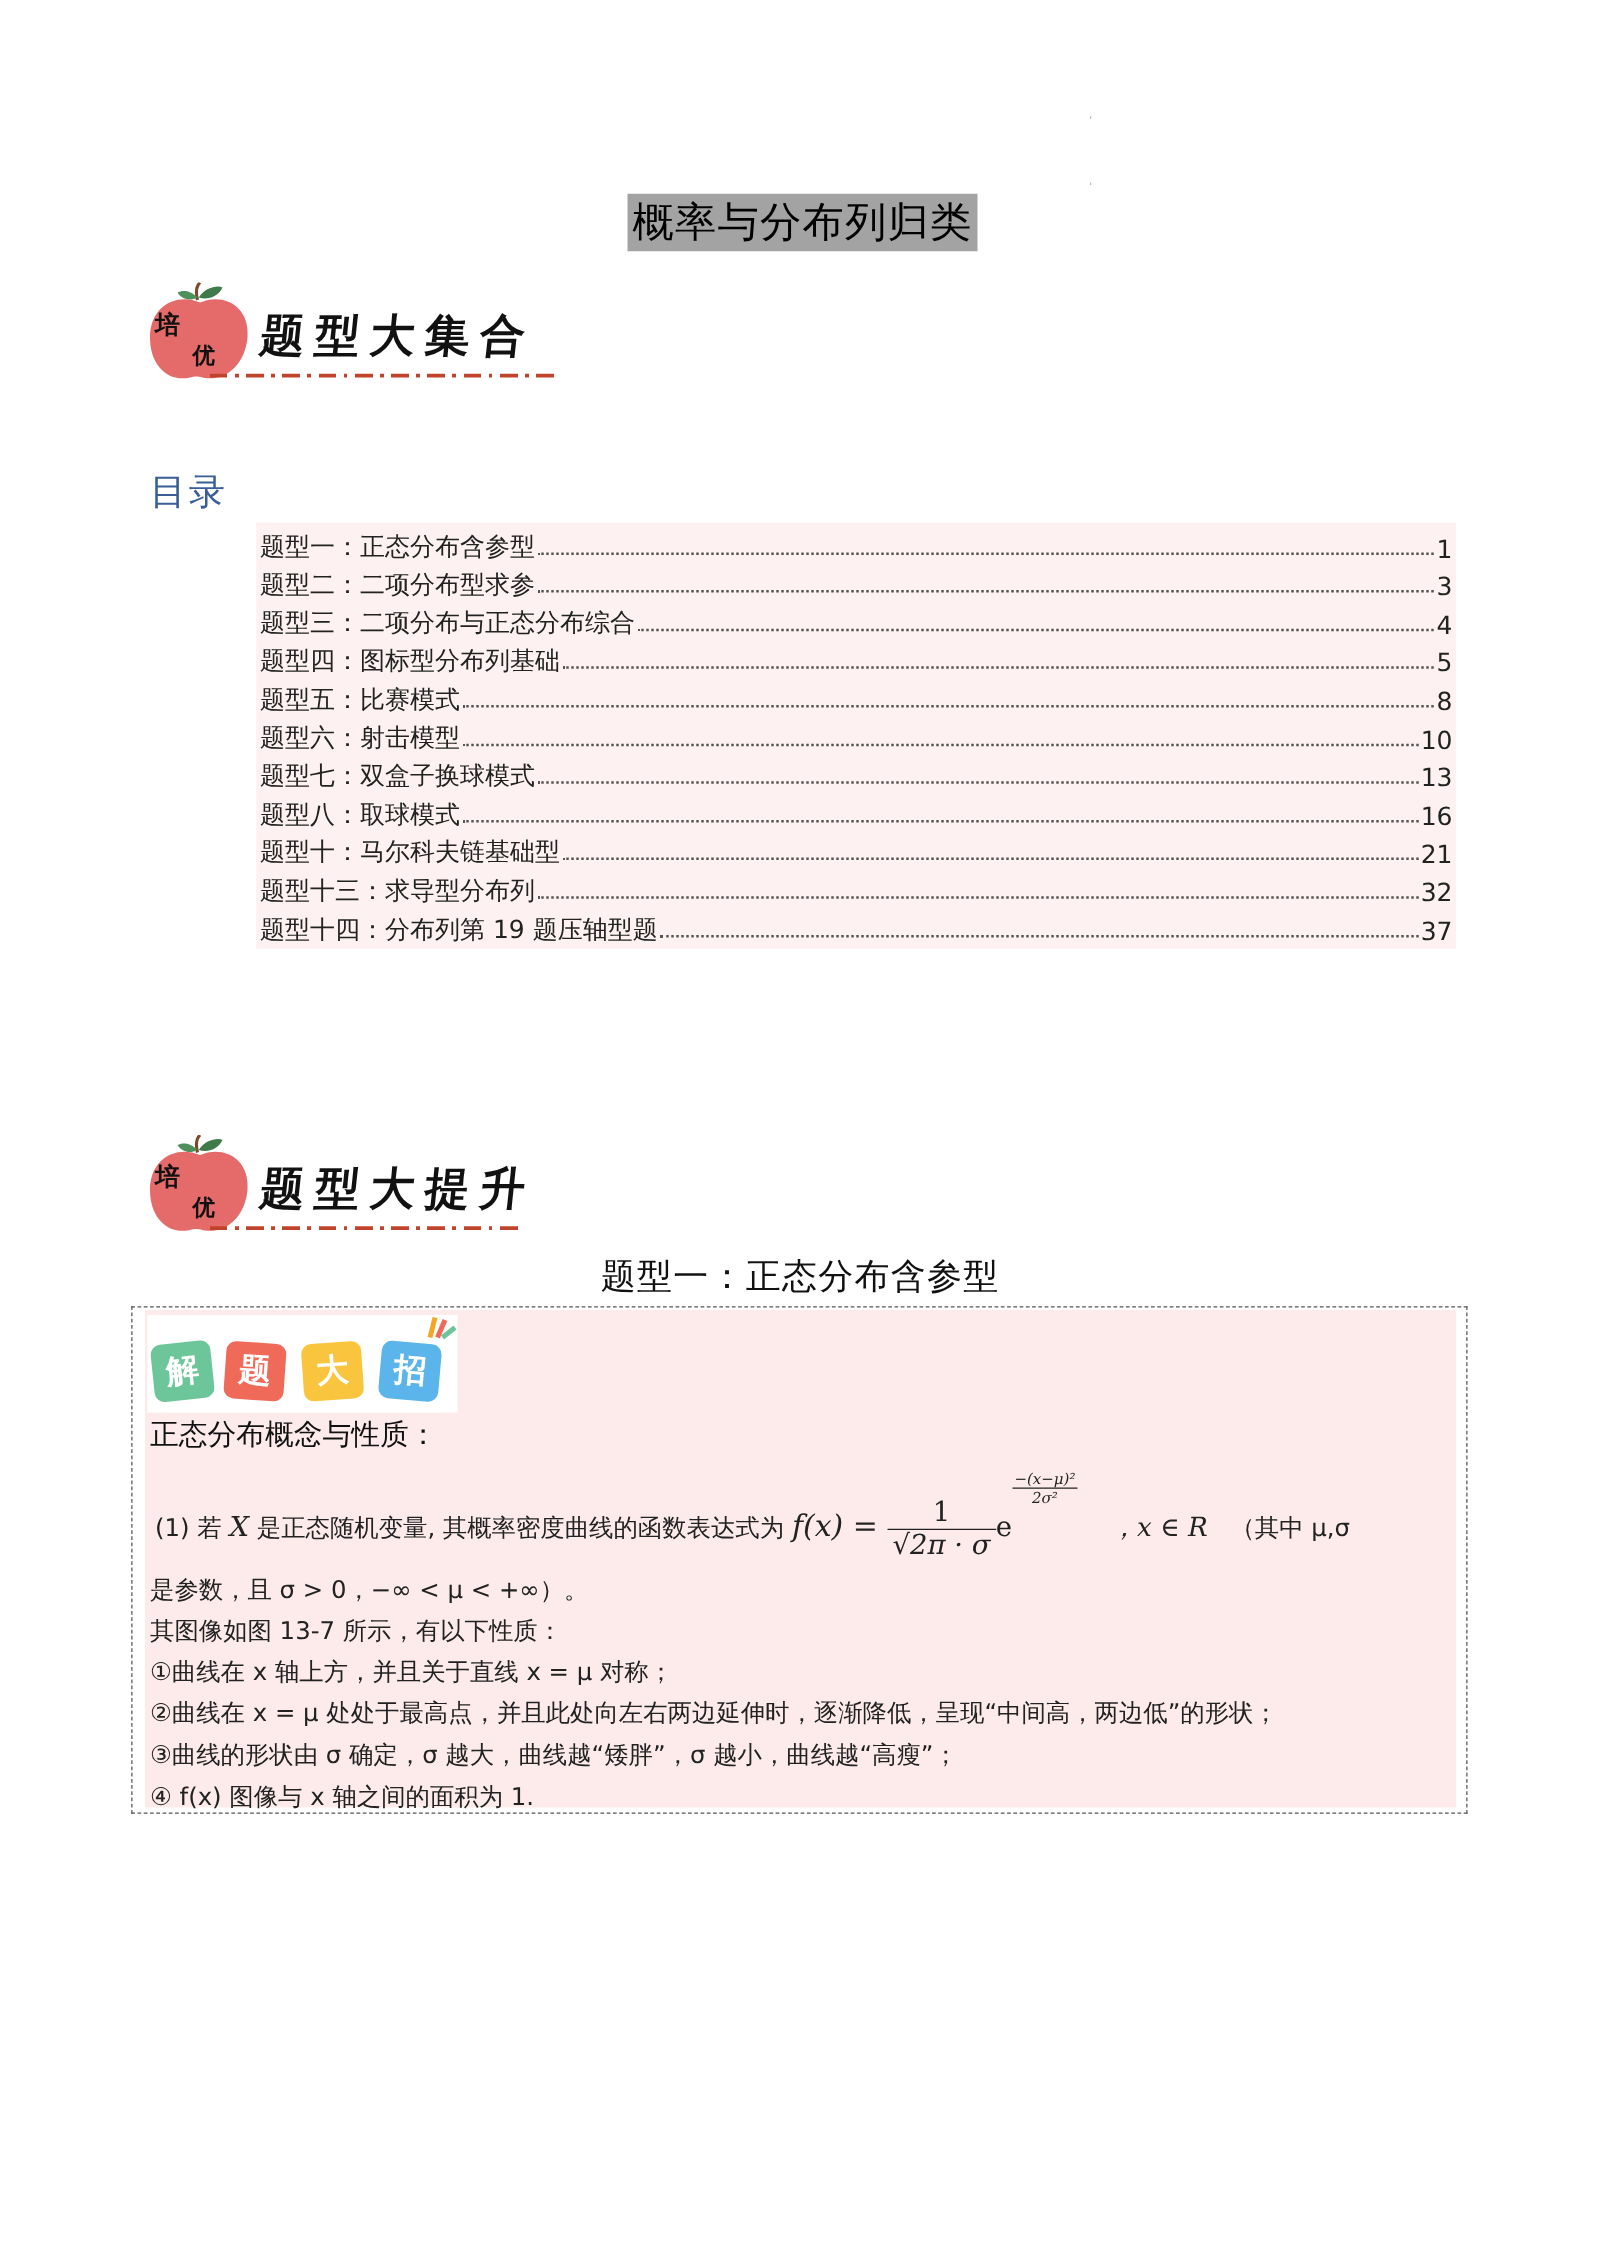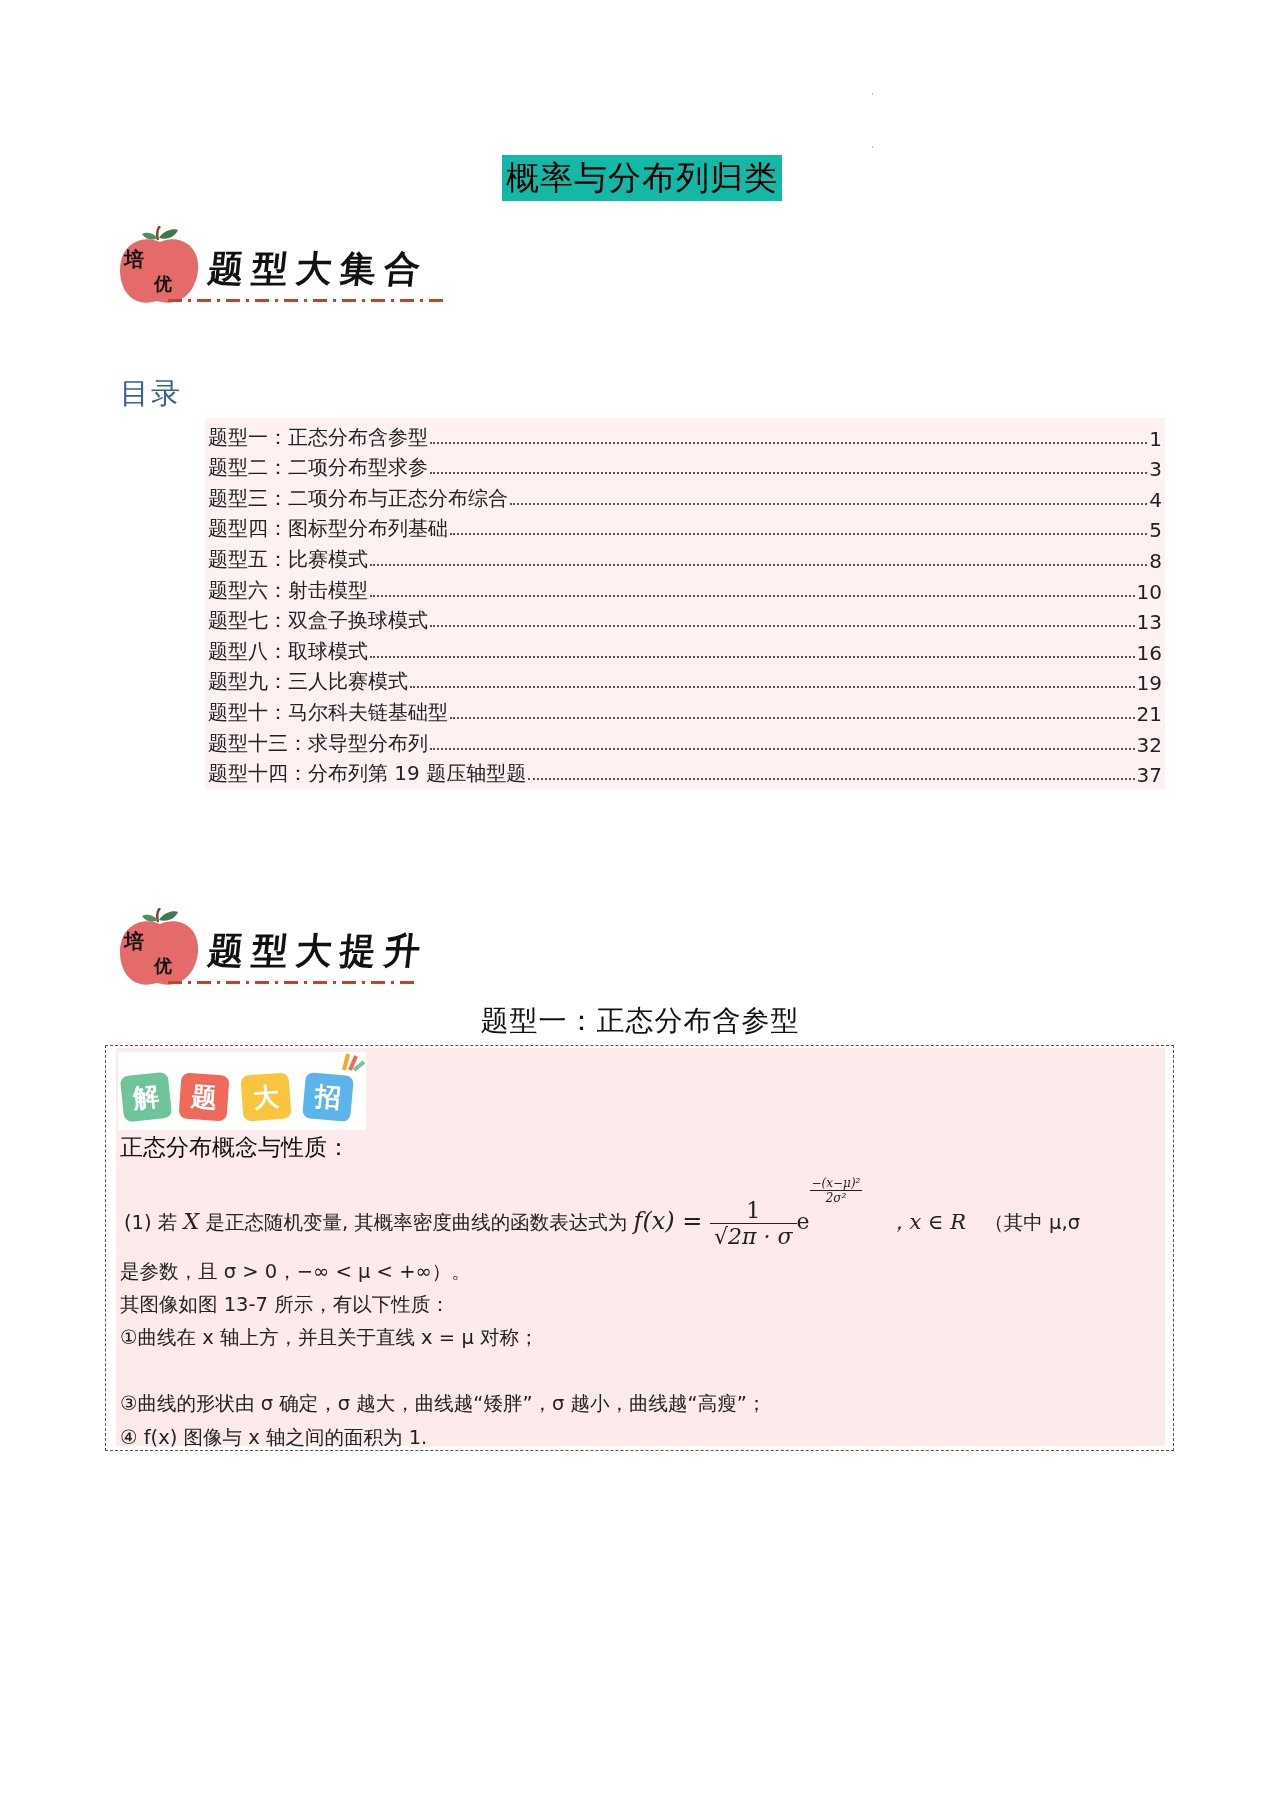--- a/index.html
+++ b/index.html
@@ -1,21 +1,21 @@
 <!DOCTYPE html>
 <html><head>
 <meta charset="utf-8">
 <style>
   html, body { margin:0; padding:0; }
   body { width:1280px; height:1810px; background:#ffffff; position:relative; overflow:hidden;
          font-family:"DejaVu Sans","Liberation Sans",sans-serif; color:#111; }
   .abs { position:absolute; }
   .page-mark { width:1px; height:2px; background:#bbb; }
 
-  #doc-title { left:502px; top:155px; height:46px; background:#14b8a6; padding:0 4px;
+  #doc-title { left:502px; top:155px; height:46px; background:#a3a3a3; padding:0 4px;
                font-size:33px; line-height:46px; color:#000; letter-spacing:1px; white-space:nowrap; }
 
   .banner { left:118px; width:330px; height:110px; }
   .apple { position:absolute; left:0; top:28px; width:84px; height:80px; }
   .banner-text { position:absolute; left:90px; bottom:14px; font-family:"DejaVu Serif","Liberation Serif",serif;
                  font-weight:bold; font-size:36px; letter-spacing:8px; color:#111; white-space:nowrap; transform:skewX(-6deg); }
   .banner-line { position:absolute; left:50px; right:0; bottom:6px; height:3px;
                  background:repeating-linear-gradient(90deg,#C0442B 0 14px,transparent 14px 20px,#C0442B 20px 23px,transparent 23px 29px); }
 
   #toc-heading { left:120px; top:374px; font-size:29px; color:#3A5E96; letter-spacing:2px; }
@@ -100,25 +100,20 @@
       <span class="toc-label">题型七：双盒子换球模式</span>
       <span class="toc-dots"></span>
       <span class="toc-page">13</span>
     </div>
   <div class="toc-row">
       <span class="toc-label">题型八：取球模式</span>
       <span class="toc-dots"></span>
       <span class="toc-page">16</span>
     </div>
   <div class="toc-row">
-      <span class="toc-label">题型九：三人比赛模式</span>
-      <span class="toc-dots"></span>
-      <span class="toc-page">19</span>
-    </div>
-  <div class="toc-row">
       <span class="toc-label">题型十：马尔科夫链基础型</span>
       <span class="toc-dots"></span>
       <span class="toc-page">21</span>
     </div>
   <div class="toc-row">
       <span class="toc-label">题型十三：求导型分布列</span>
       <span class="toc-dots"></span>
       <span class="toc-page">32</span>
     </div>
   <div class="toc-row">
@@ -161,15 +156,16 @@
 
   <div class="tip-line" style="top:152px;left:18px;">
     <span>(1) 若 </span><span class="m" style="font-size:22px;">X</span><span> 是正态随机变量, 其概率密度曲线的函数表达式为 </span><span class="m" style="font-size:24px;">f(x) = </span><span class="frac"><span class="num">1</span><span class="den m">√2π · σ</span></span><span class="mu" style="font-size:22px;">e</span><span class="sup-frac m"><span class="num">−(x−μ)²</span><span>2σ²</span></span>
     <span class="m" style="margin-left:20px;font-size:21px;font-style:italic;">，x ∈ R</span>
     <span style="margin-left:12px;">（其中 μ,σ</span>
   </div>
 
   <div class="tip-line" style="top:212px;">是参数，且 σ &gt; 0，−∞ &lt; μ &lt; +∞）。</div>
   <div class="tip-line" style="top:245px;">其图像如图 13-7 所示，有以下性质：</div>
   <div class="tip-line" style="top:278px;">①曲线在 x 轴上方，并且关于直线 x = μ 对称；</div>
+  <div class="tip-line" style="top:311px;">②曲线在 x = μ 处处于最高点，并且此处向左右两边延伸时，逐渐降低，呈现“中间高，两边低”的形状；</div>
   <div class="tip-line" style="top:344px;">③曲线的形状由 σ 确定，σ 越大，曲线越“矮胖”，σ 越小，曲线越“高瘦”；</div>
   <div class="tip-line" style="top:378px;">④ f(x) 图像与 x 轴之间的面积为 1.</div>
 </div>
 
 </body></html>

